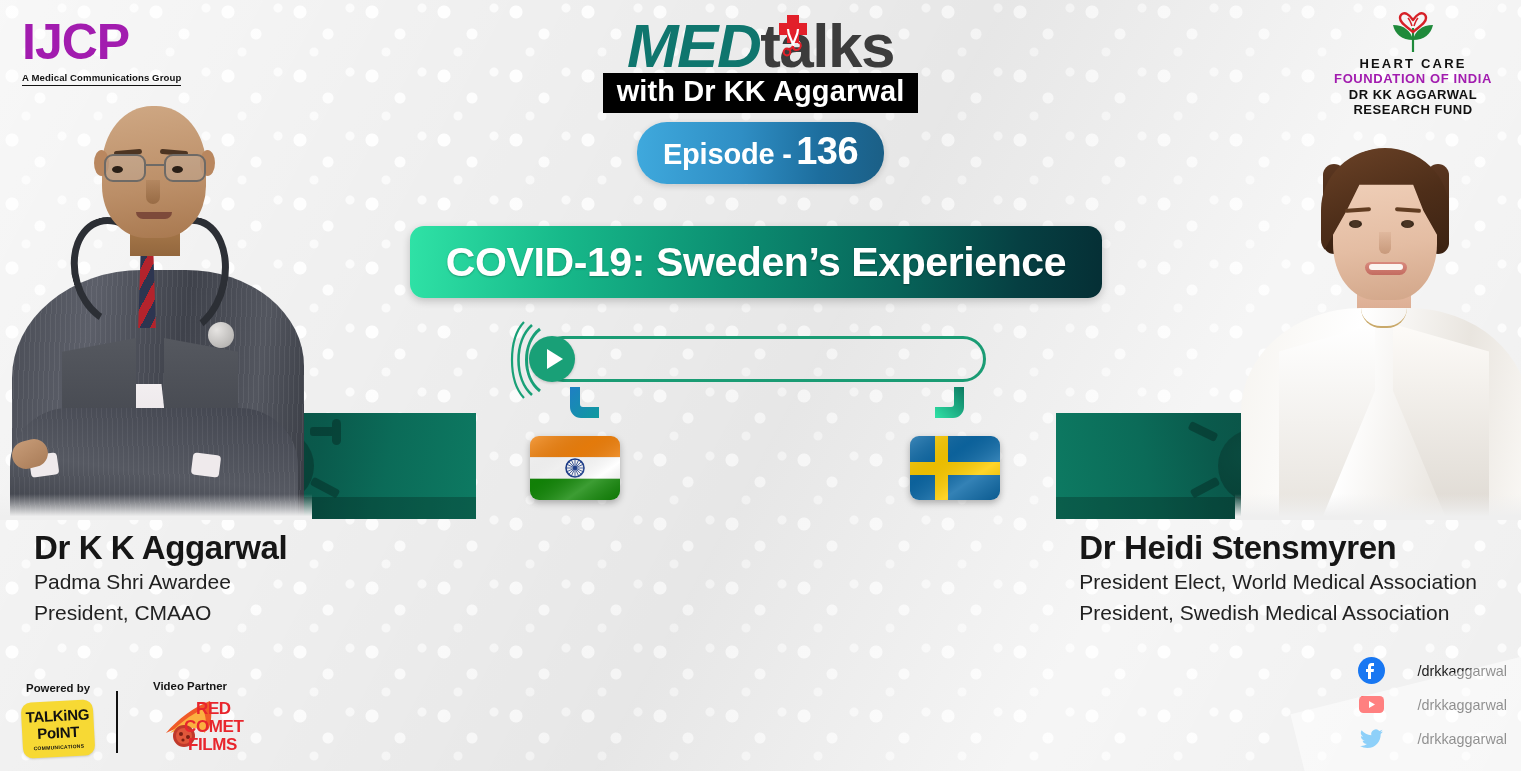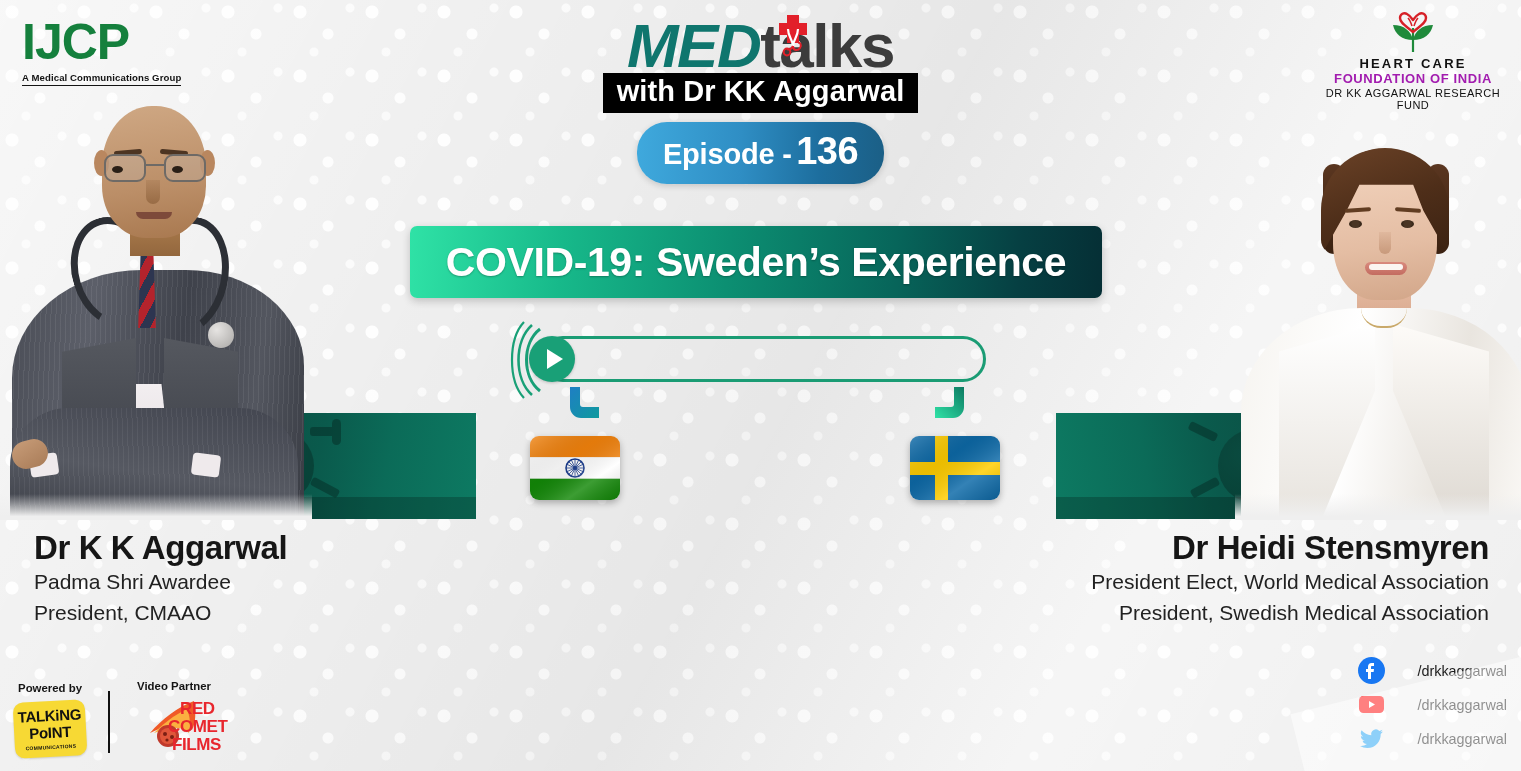--- a/index.html
+++ b/index.html
@@ -166,30 +166,30 @@
   .hs-lips{ position:absolute; left:130px; top:172px; width:42px; height:13px; border-radius:10px 10px 14px 14px;
     background:linear-gradient(180deg,#d98a7e,#c36c60); }
   .hs-teeth{ position:absolute; left:134px; top:174px; width:34px; height:6px; border-radius:3px; background:#fbf6f2; }
 
   
   .photo-fade{ position:absolute; left:0; right:0; bottom:0; height:26px;
     background:linear-gradient(180deg,rgba(239,239,239,0),#efefef 86%); }
 
   
   #logo-ijcp{ position:absolute; left:22px; top:18px; width:170px; }
-  .ijcp-mark{ font-size:50px; font-weight:bold; color:#15803d; letter-spacing:-1px; line-height:.98;
+  .ijcp-mark{ font-size:50px; font-weight:bold; color:#a21caf; letter-spacing:-1px; line-height:.98;
     font-family:"Liberation Sans", sans-serif; }
   .ijcp-sub{ font-size:9.6px; font-weight:bold; color:#131313; margin-top:3px;
     border-bottom:1.6px solid #131313; display:inline-block; padding-bottom:2px; letter-spacing:.1px; }
 
   #logo-hcfi{ position:absolute; right:18px; top:10px; width:180px; text-align:center; }
   .hcfi-art{ position:relative; width:70px; height:44px; margin:0 auto 2px; }
   .hcfi-l1{ font-size:13px; font-weight:bold; color:#111; letter-spacing:2.2px; }
   .hcfi-l2{ font-size:13px; font-weight:bold; color:#a21caf; letter-spacing:.6px; }
-  .hcfi-l3{ font-size:11px; font-weight:normal; color:#111; letter-spacing:.5px; margin-top:1px; }
+  .hcfi-l3{ font-size:13px; font-weight:bold; color:#111; letter-spacing:.5px; margin-top:1px; }
 
   
   #center{ position:absolute; left:0; right:0; top:16px; text-align:center; }
 
   .med-logo{ position:relative; display:inline-block; }
   .med-word{ font-size:62px; font-weight:bold; line-height:.96; letter-spacing:-1.5px; }
   .med-green{ color:#0f766e;font-style:italic; }
   .med-dark{ color:#3c3c3c; }
   .med-icon{ position:absolute; left:147px; top:-3px; width:38px; height:44px; }
 
@@ -206,21 +206,21 @@
     border-radius:30px; color:#fff;
     background:linear-gradient(92deg,#3fa9dd 0%,#2f8ec4 42%,#1d6e9e 74%,#1b5f86 100%);
     box-shadow:0 2px 6px rgba(0,0,0,.16);
   }
   .ep-label{ font-size:29px; font-weight:bold; letter-spacing:-.2px; }
   .ep-number{ font-size:38px; font-weight:bold; letter-spacing:-.5px; }
 
   
   #title-banner{
     position:absolute; left:410px; top:226px; width:692px; height:72px;
-    border-radius:7px; display:flex; align-items:center; justify-content:center;
+    border-radius:14px; display:flex; align-items:center; justify-content:center;
     background:linear-gradient(94deg,#2fe2a6 0%,#17b98a 22%,#0c8f72 46%,#07655a 70%,#063f42 88%,#052f35 100%);
     box-shadow:0 3px 9px rgba(0,0,0,.2);
   }
   #title-banner .t{ color:#fff; font-size:41px; font-weight:bold; letter-spacing:-.4px;
     text-shadow:0 1px 2px rgba(0,0,0,.28); white-space:nowrap; }
 
   
   #date-pill{
     position:absolute; left:540px; top:336px; width:446px; height:46px;
     border:3.2px solid #1a9c74; border-radius:26px;
@@ -242,27 +242,27 @@
   .ca-right{ left:932px; top:386px; }
 
   
   .flag{ position:absolute; top:436px; width:90px; height:64px; border-radius:9px; overflow:hidden;
     box-shadow:0 3px 7px rgba(0,0,0,.28); }
   #flag-india{ left:530px; }
   #flag-sweden{ left:910px; }
 
   
   #caption-left{ position:absolute; left:34px; top:530px; text-align:left; }
-  #caption-right{ position:absolute; right:32px; top:530px; text-align:right; }
+  #caption-right{ position:absolute; right:44px; top:530px; }
   .sp-name{ font-size:33px; font-weight:bold; color:#161616; letter-spacing:-.4px; line-height:1.12; }
   .sp-role{ font-size:21px; color:#222; line-height:1.46; }
 
   
   #footer-left{ position:absolute; left:14px; bottom:14px; display:flex; align-items:flex-end; gap:0; }
-  .partner{ text-align:center; }
+  .partner{ text-align:center;margin-left:8px; }
   .partner-label{ font-size:11.4px; font-weight:bold; color:#141414; margin-bottom:7px; }
   .tp-badge{
     width:72px; height:56px; background:#f7d934; border-radius:10px;
     display:flex; flex-direction:column; align-items:center; justify-content:center;
     transform:rotate(-3deg); box-shadow:0 1px 2px rgba(0,0,0,.15);
   }
   .tp-l1{ font-size:15px; font-weight:bold; color:#111; letter-spacing:-.3px; line-height:1; }
   .tp-l2{ font-size:15px; font-weight:bold; color:#111; letter-spacing:-.3px; line-height:1.1; margin-top:2px; }
   .tp-l3{ font-size:5px; font-weight:bold; color:#111; letter-spacing:.3px; margin-top:2px; }
   .footer-div{ width:2px; height:62px; background:#111; margin:0 22px 4px; }

